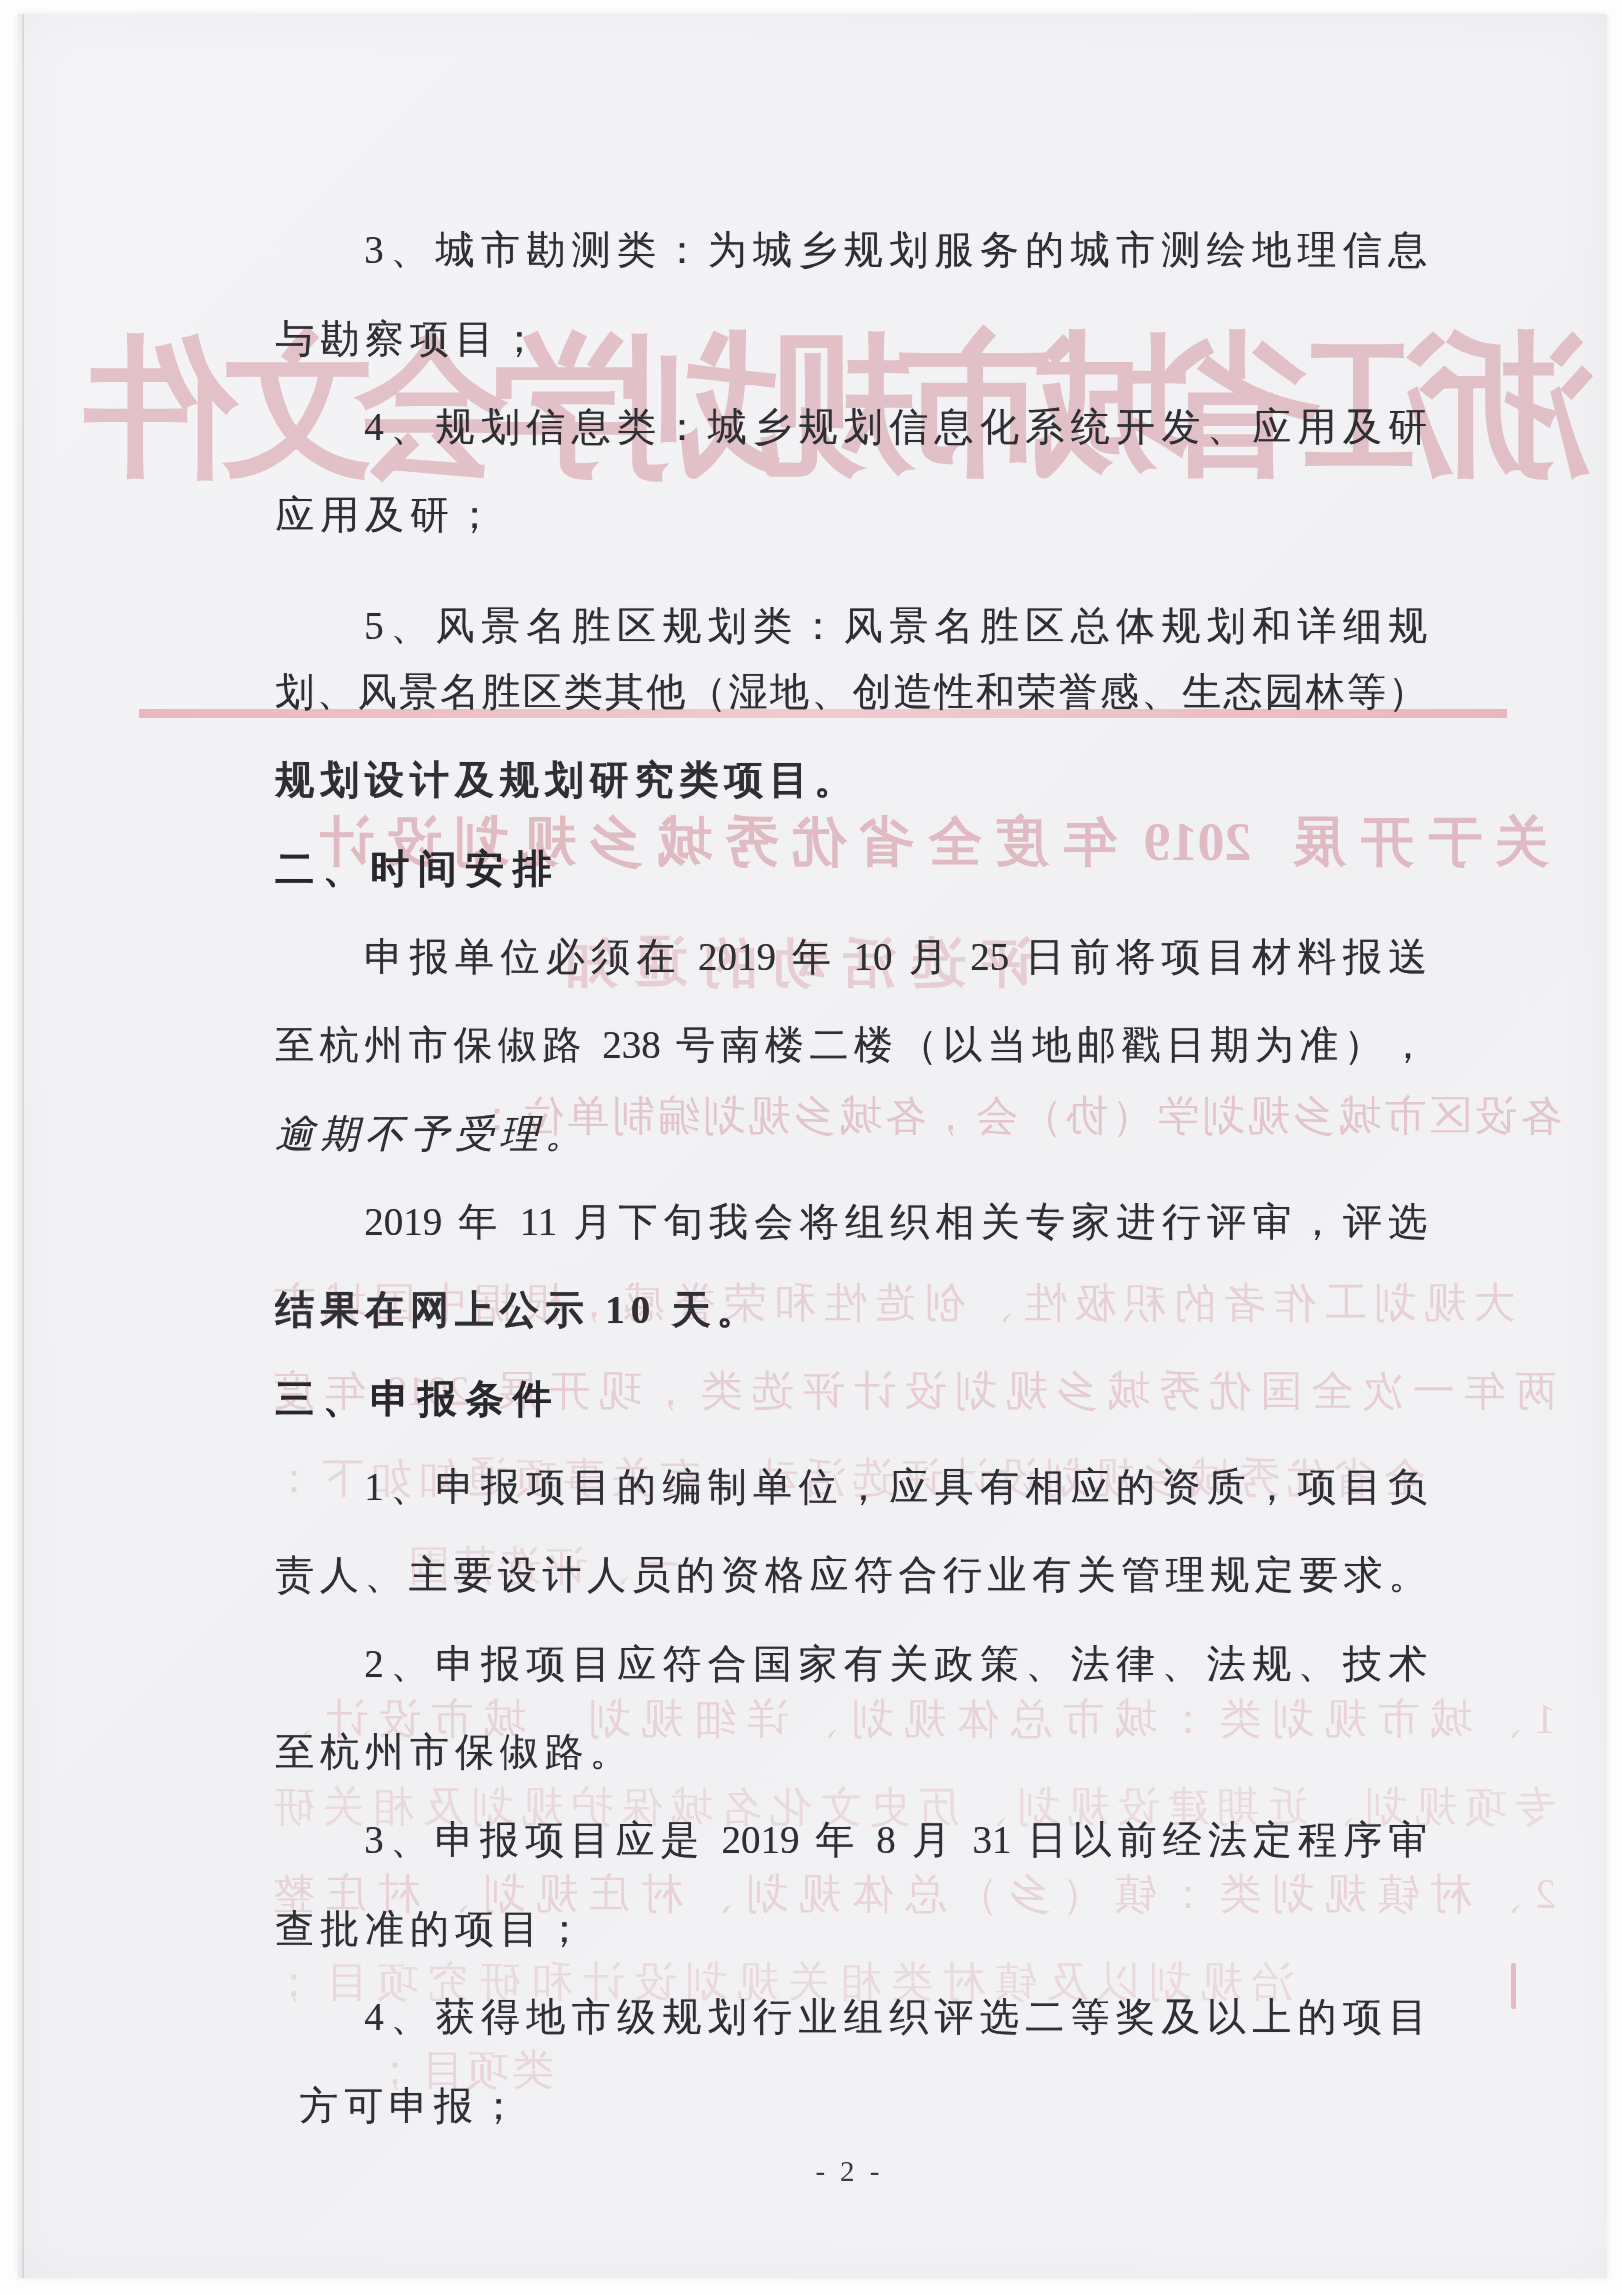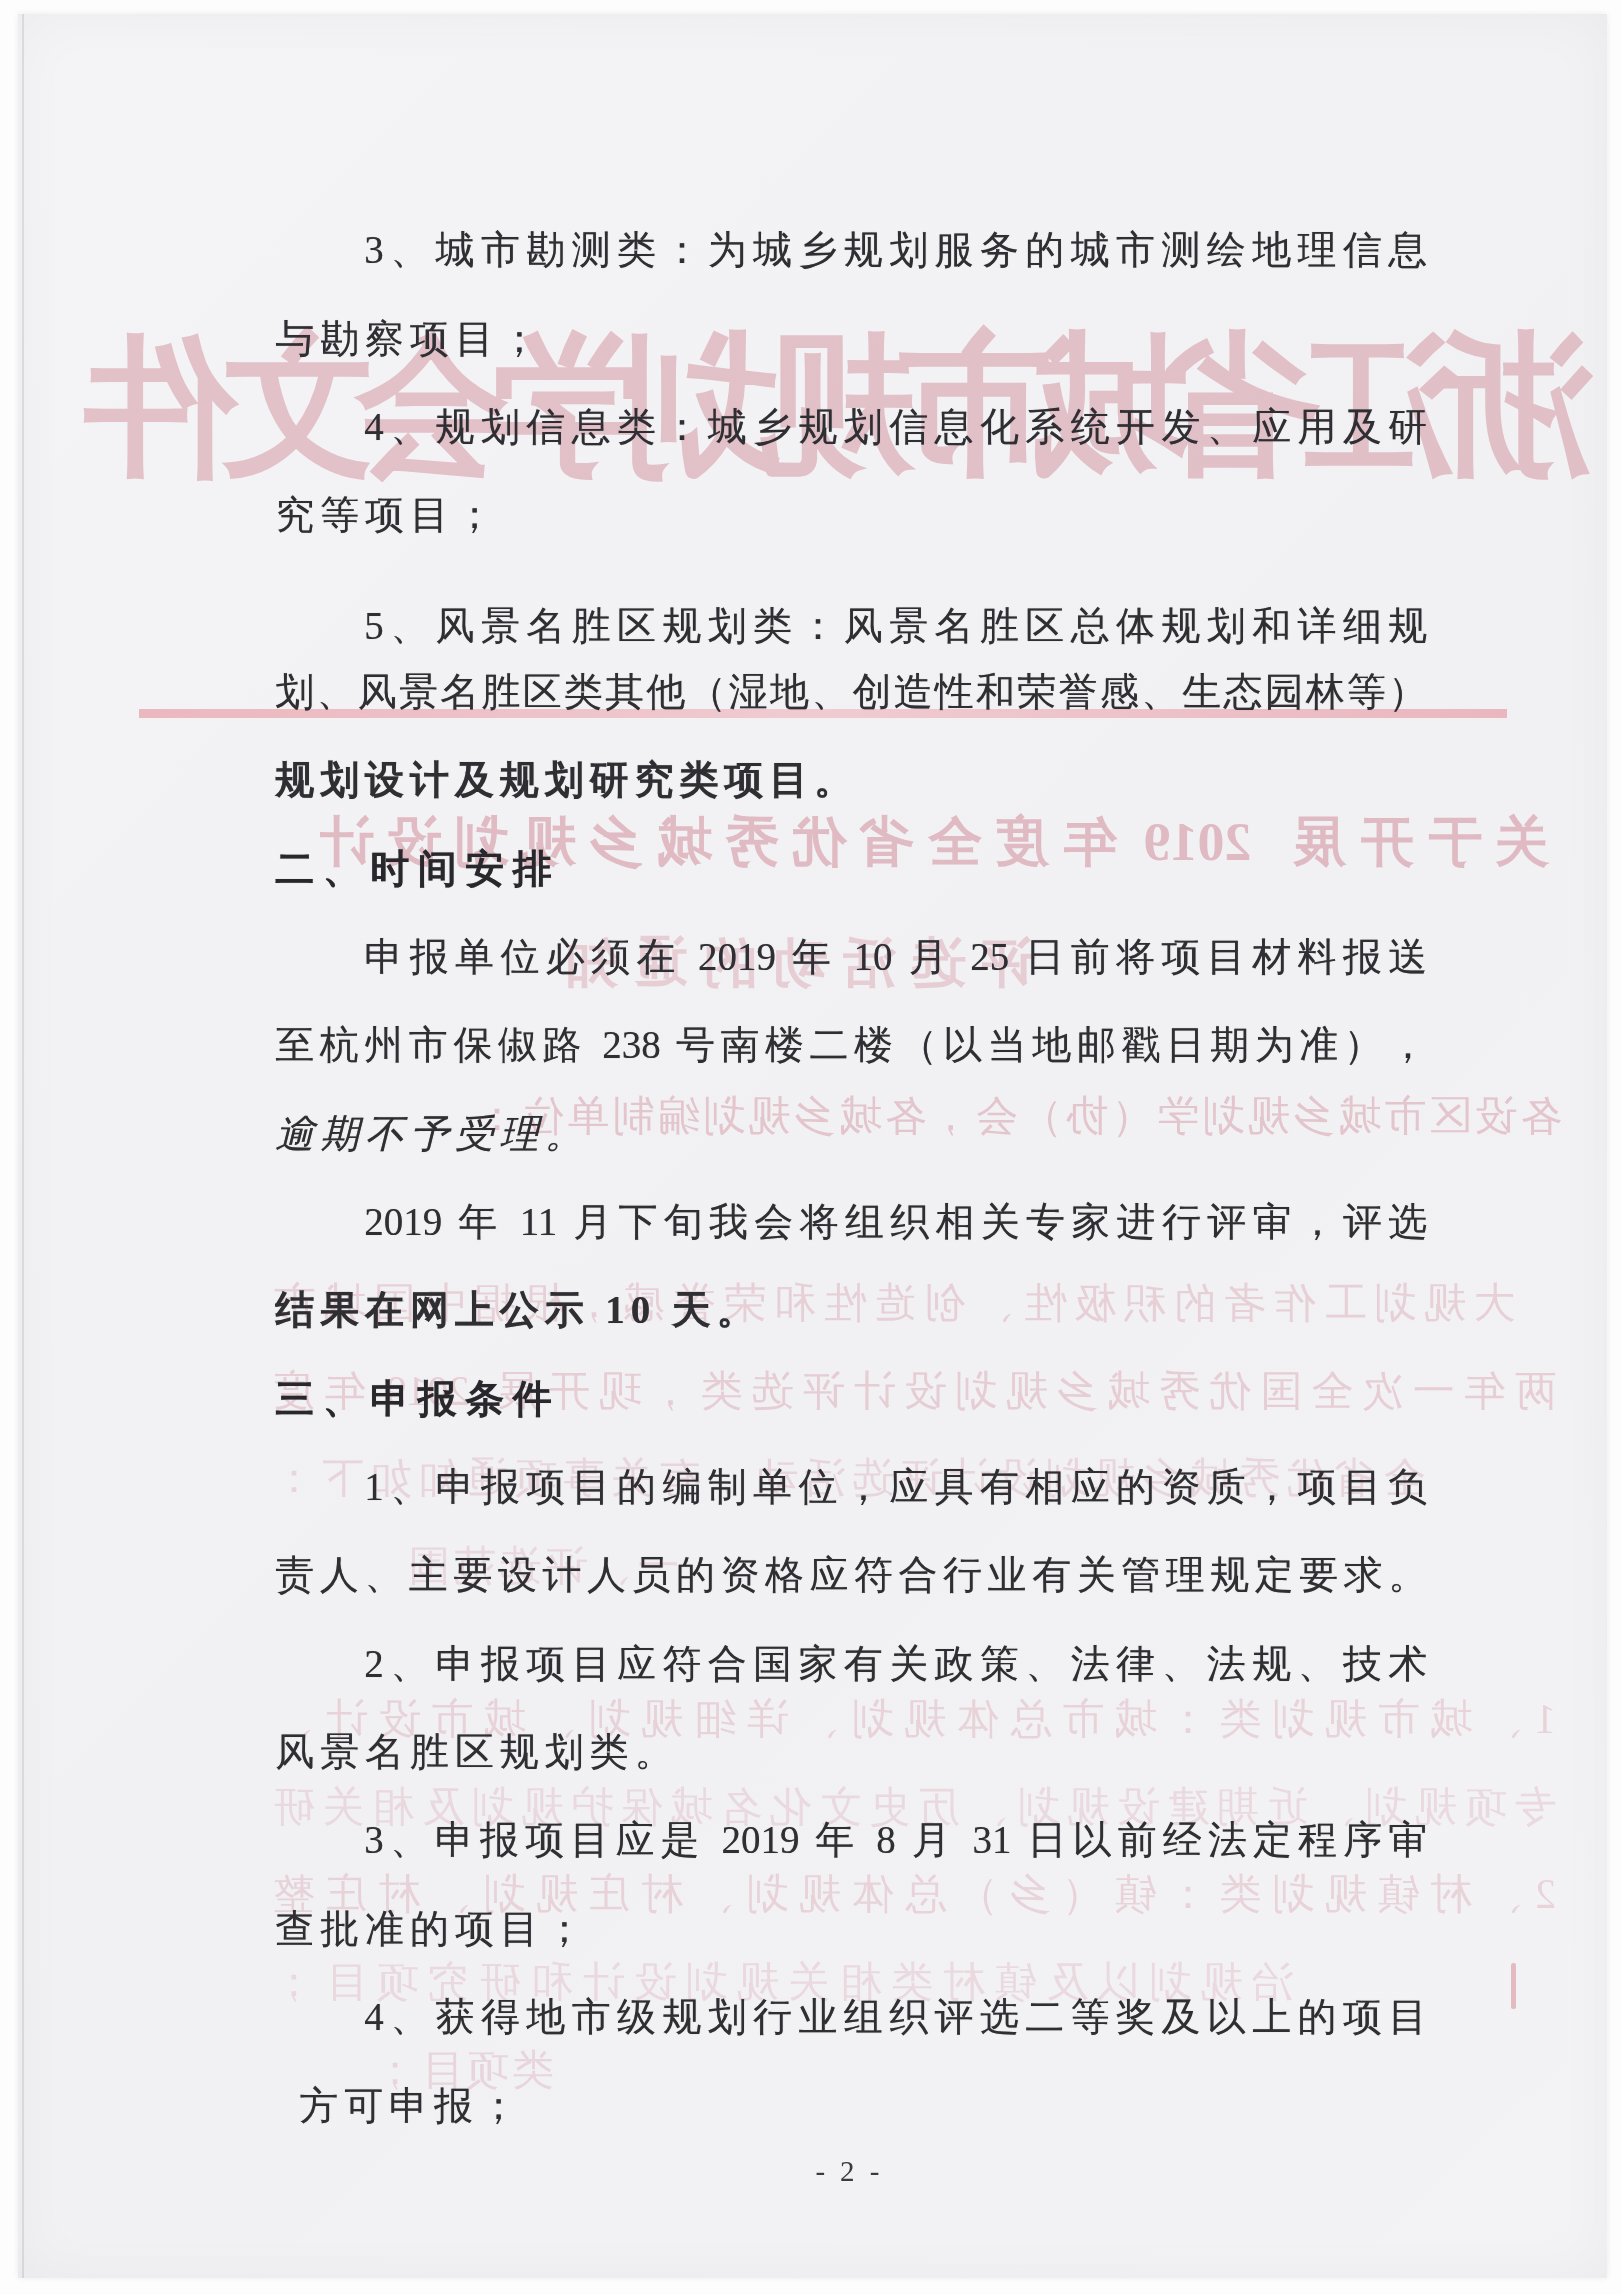--- a/index.html
+++ b/index.html
@@ -76,35 +76,35 @@
       <div class="bleed" style="top: 2030px; left: 255px; width: 281px; font-size: 42px; letter-spacing: 3.9px; opacity: 0.2;">类项目；</div>
     </div>
 
   <div class="red-rule"></div>
   <div class="pink-tick"></div>
 
   <div id="text-layer">
       <div class="line first fill" style="top: 209px;">3、城市勘测类：为城乡规划服务的城市测绘地理信息</div>
       <div class="line cont" style="top: 298px;">与勘察项目；</div>
       <div class="line first fill" style="top: 386px;">4、规划信息类：城乡规划信息化系统开发、应用及研</div>
-      <div class="line cont" style="top: 474px;">究等项目；</div>
+      <div class="line cont" style="top: 474px;">应用及研；</div>
       <div class="line first fill" style="top: 563px; margin-top: 22px;">5、风景名胜区规划类：风景名胜区总体规划和详细规</div>
       <div class="line cont fill" style="top: 651px;">划、风景名胜区类其他（湿地、创造性和荣誉感、生态园林等）</div>
       <div class="line cont" style="top: 739px; font-weight: bold;">规划设计及规划研究类项目。</div>
       <div class="line heading" style="top: 828px;">二、时间安排</div>
       <div class="line first fill" style="top: 916px;">申报单位必须在 2019 年 10 月 25 日前将项目材料报送</div>
       <div class="line cont fill" style="top: 1004px;">至杭州市保俶路 238 号南楼二楼（以当地邮戳日期为准），</div>
       <div class="line cont" style="top: 1093px; font-style: italic;">逾期不予受理。</div>
       <div class="line first fill" style="top: 1181px;">2019 年 11 月下旬我会将组织相关专家进行评审，评选</div>
       <div class="line cont" style="top: 1269px; font-weight: bold;">结果在网上公示 10 天。</div>
       <div class="line heading" style="top: 1358px;">三、申报条件</div>
       <div class="line first fill" style="top: 1446px;">1、申报项目的编制单位，应具有相应的资质，项目负</div>
       <div class="line cont fill" style="top: 1534px;">责人、主要设计人员的资格应符合行业有关管理规定要求。</div>
       <div class="line first fill" style="top: 1623px;">2、申报项目应符合国家有关政策、法律、法规、技术</div>
-      <div class="line cont" style="top: 1711px;">风景名胜区规划类。</div>
+      <div class="line cont" style="top: 1711px;">至杭州市保俶路。</div>
       <div class="line first fill" style="top: 1799px;">3、申报项目应是 2019 年 8 月 31 日以前经法定程序审</div>
       <div class="line cont" style="top: 1888px;">查批准的项目；</div>
       <div class="line first fill" style="top: 1976px;">4、获得地市级规划行业组织评选二等奖及以上的项目</div>
       <div class="line cont" style="top: 2065px; margin-left: 24px;">方可申报；</div>
     </div>
 
   <div class="page-number">- 2 -</div>
 </div>
 
 

